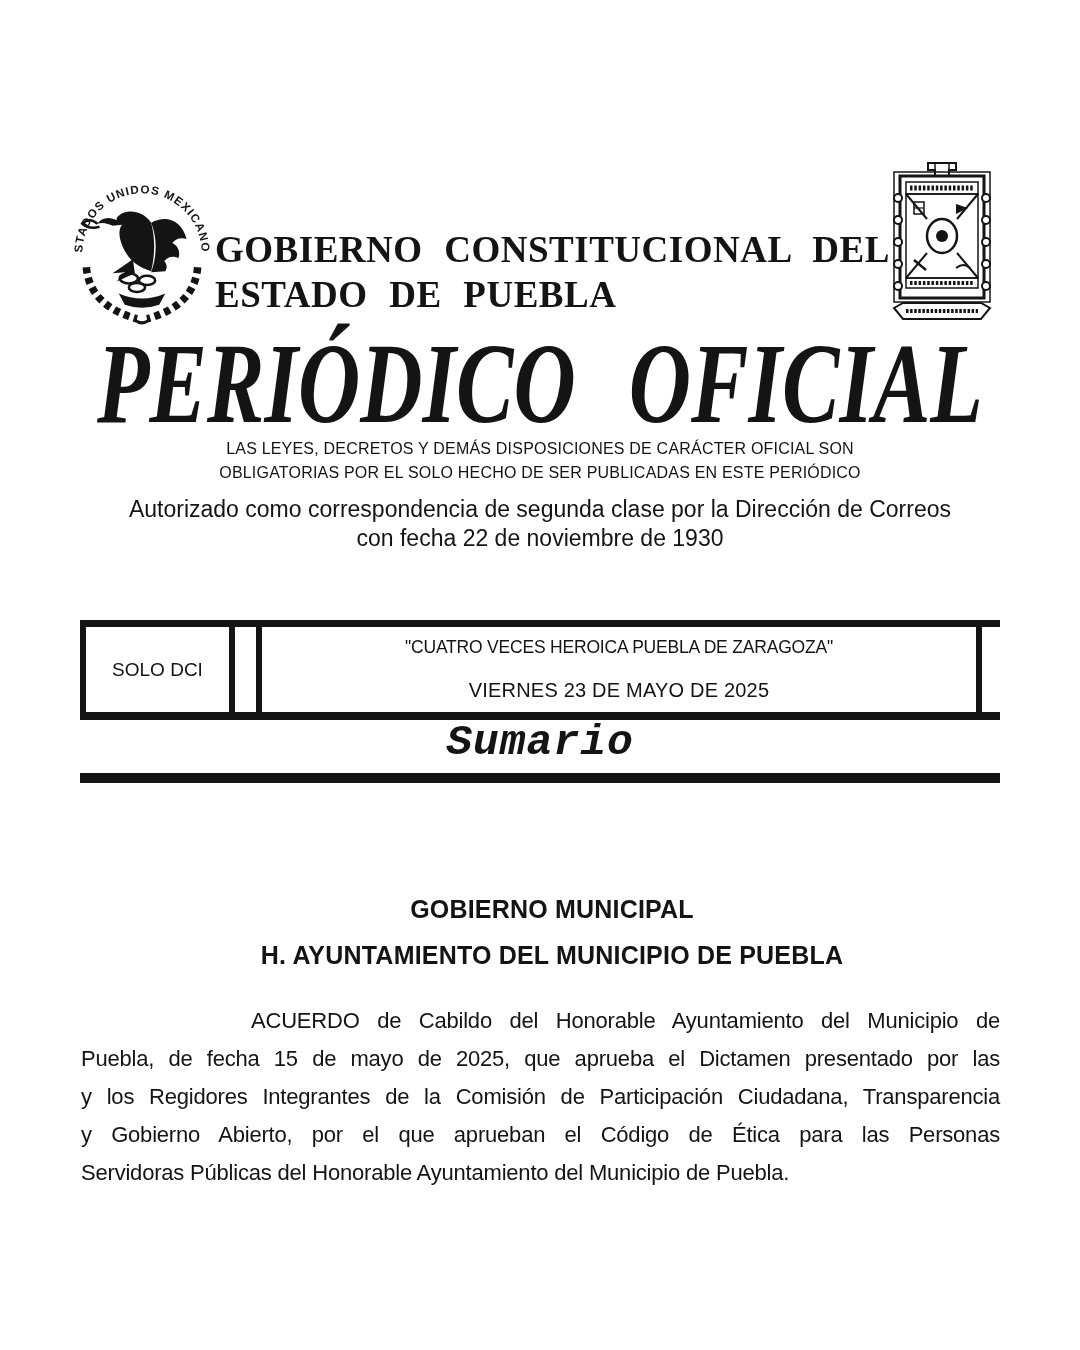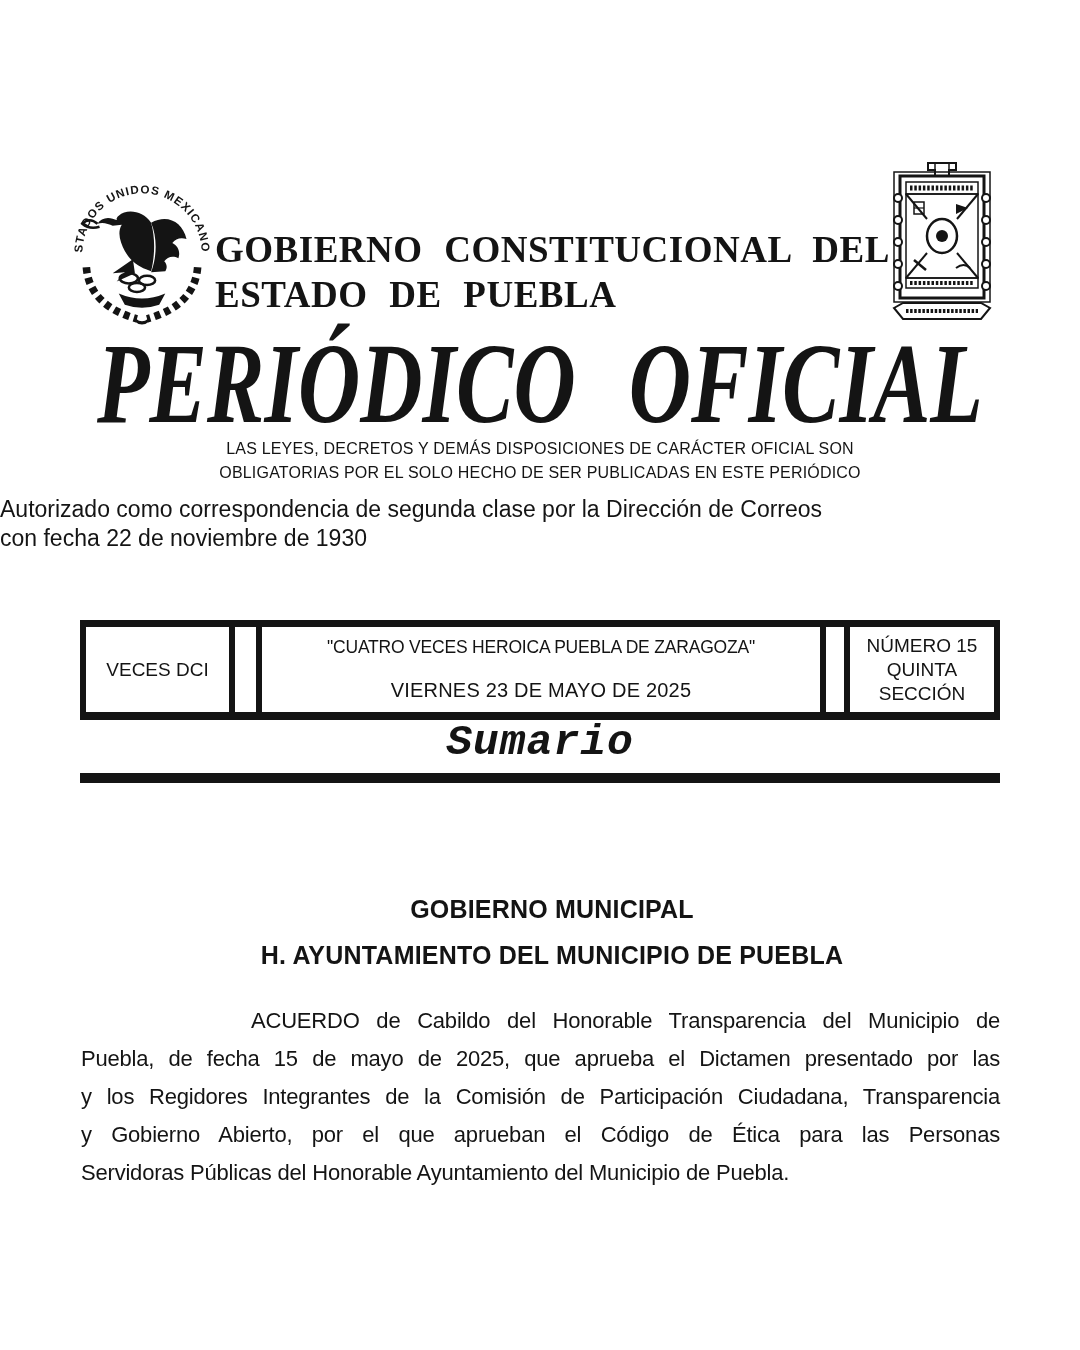--- a/index.html
+++ b/index.html
@@ -33,20 +33,21 @@
   }
   .big-title-svg { position: absolute; left: 95px; top: 326px; font-style: italic; }
   .legal-note {
     position: absolute; left: 0; top: 437px; width: 1080px;
     text-align: center;
     font-size: 16px; line-height: 24px;
     letter-spacing: 0.2px;
   }
   .postal-note {
     position: absolute; left: 0; top: 495px; width: 1080px;
+    text-align: center;
     font-size: 23px; line-height: 29px;
   }
 
   
   .issue-bar {
     position: absolute; left: 80px; top: 620px; width: 920px;
     height: 100px;
     border-top: 7px solid #141414;
     border-bottom: 8px solid #141414;
     display: flex;
@@ -195,42 +196,37 @@
     <div>OBLIGATORIAS POR EL SOLO HECHO DE SER PUBLICADAS EN ESTE PERIÓDICO</div>
   </div>
 
   <div class="postal-note">
     <div>Autorizado como correspondencia de segunda clase por la Dirección de Correos</div>
     <div>con fecha 22 de noviembre de 1930</div>
   </div>
 
   <div class="issue-bar">
     <div class="issue-cell cell-tomo">
-      <div>VECES DCI</div>
+      <div>SOLO DCI</div>
     </div>
     <div class="issue-cell cell-motto">
       <div class="motto-line">"CUATRO VECES HEROICA PUEBLA DE ZARAGOZA"</div>
       <div class="date-line">VIERNES 23 DE MAYO DE 2025</div>
     </div>
-    <div class="issue-cell cell-numero">
-      <div>NÚMERO 15</div>
-      <div>QUINTA</div>
-      <div>SECCIÓN</div>
-    </div>
   </div>
 
   <div class="sumario">Sumario</div>
   <div class="rule-heavy rule-sumario-bottom"></div>
 
   <div class="section-heading">
     <div>GOBIERNO MUNICIPAL</div>
     <div>H. AYUNTAMIENTO DEL MUNICIPIO DE PUEBLA</div>
   </div>
 
   <div class="decree-paragraph">
-    <div class="p-line first">ACUERDO de Cabildo del Honorable Transparencia del Municipio de</div>
+    <div class="p-line first">ACUERDO de Cabildo del Honorable Ayuntamiento del Municipio de</div>
     <div class="p-line">Puebla, de fecha 15 de mayo de 2025, que aprueba el Dictamen presentado por las</div>
     <div class="p-line">y los Regidores Integrantes de la Comisión de Participación Ciudadana, Transparencia</div>
     <div class="p-line">y Gobierno Abierto, por el que aprueban el Código de Ética para las Personas</div>
     <div class="p-line last">Servidoras Públicas del Honorable Ayuntamiento del Municipio de Puebla.</div>
   </div>
 
 </div>
 
 </body></html>

